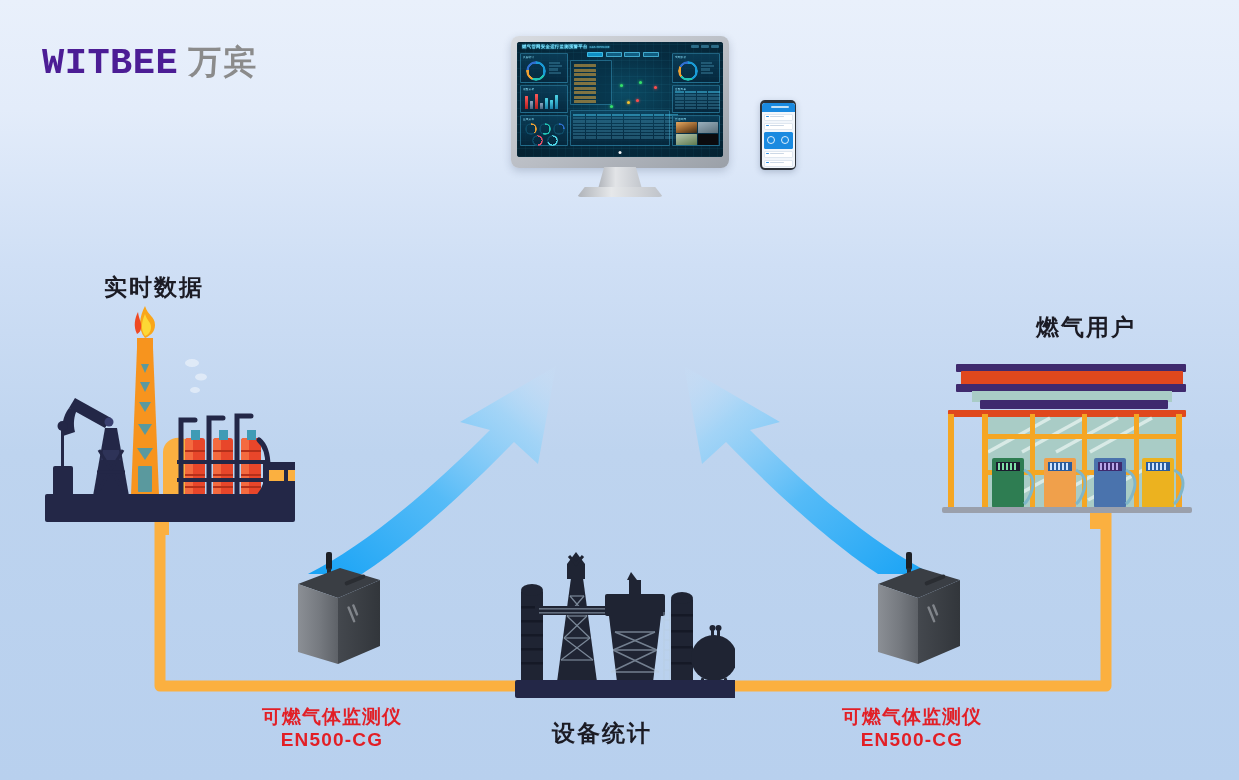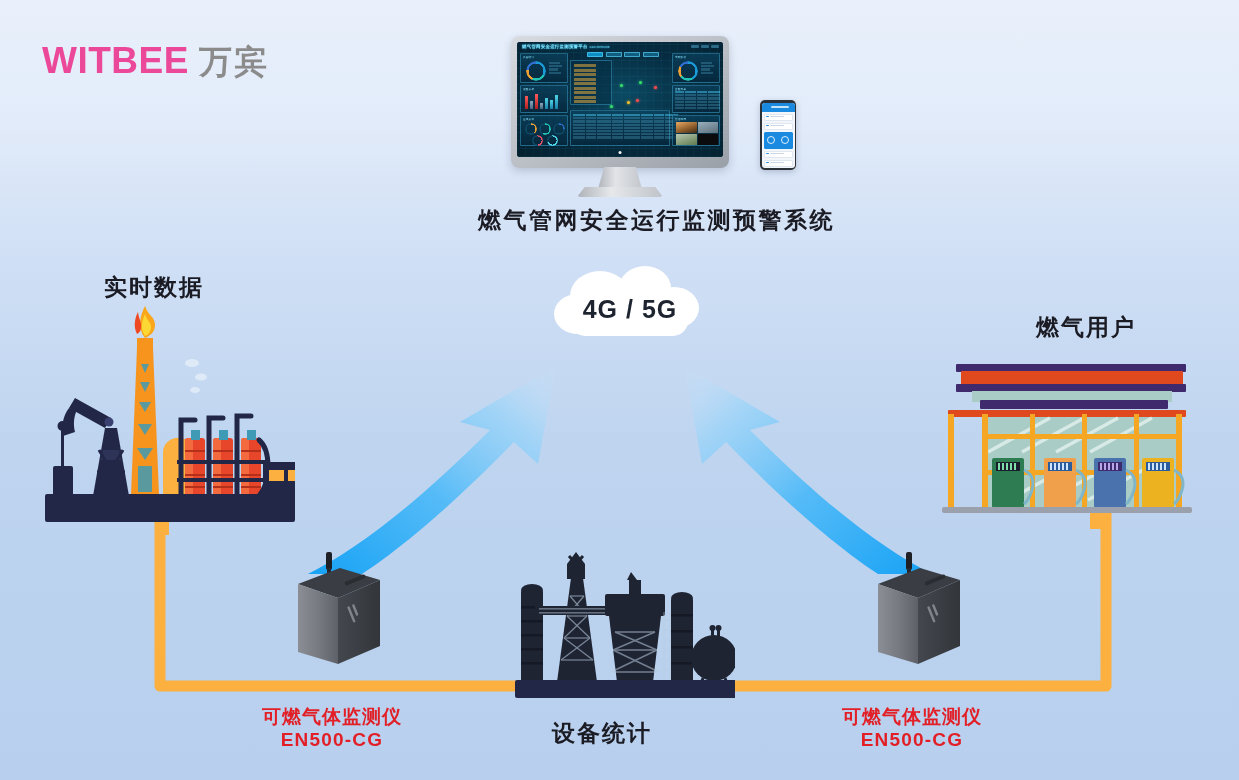--- a/index.html
+++ b/index.html
@@ -8,22 +8,22 @@
     font-family:"Liberation Sans","DejaVu Sans",sans-serif;
     background: linear-gradient(to bottom, #e9f0fb 0%, #e3ecfa 14%, #cfdff5 34%, #bed4ef 58%, #b8d0ee 100%);
     position:relative;
   }
   .stage { position:absolute; inset:0; }
   .abs { position:absolute; }
 
   
   #logo { left:42px; top:40px; display:flex; align-items:baseline; gap:10px; }
   #logo .en {
-    font-size:37px; font-weight:bold; color:#ec4899; letter-spacing:0.5px;
-    font-family:Liberation Sans, sans-serif;
+    font-size:37px; font-weight:bold; color:#4c1d95; letter-spacing:0.5px;
+    font-family:Liberation Mono, monospace;
   }
   #logo .cn {
     font-size:33px; font-weight:bold; color:#8b8b8b; letter-spacing:2px;
     font-family:"DejaVu Sans",sans-serif;
   }
 
   
   .cn-label {
     font-family:"DejaVu Sans",sans-serif; font-weight:bold;
     color:#1b1b24; white-space:nowrap;
@@ -444,21 +444,20 @@
               <u></u>
             </div>
         </div>
         <div class="ph-card"></div>
         <div class="ph-card"></div>
 
       </div>
     </div>
   </div>
 
-  <div id="label-system" class="abs cn-label">燃气管网安全运行监测预警系统</div>
 
   <svg id="arrow-left" class="abs" viewBox="0 0 340 245">
     <defs>
       <linearGradient id="agL" x1="0" y1="1" x2="1" y2="0">
         <stop offset="0%" stop-color="#16a2f5" stop-opacity="1"></stop>
         <stop offset="45%" stop-color="#4cb9f8" stop-opacity=".92"></stop>
         <stop offset="78%" stop-color="#8fd3fb" stop-opacity=".6"></stop>
         <stop offset="100%" stop-color="#cfe8fd" stop-opacity=".05"></stop>
       </linearGradient>
     </defs>
@@ -472,32 +471,20 @@
         <stop offset="0%" stop-color="#16a2f5" stop-opacity="1"></stop>
         <stop offset="45%" stop-color="#4cb9f8" stop-opacity=".92"></stop>
         <stop offset="78%" stop-color="#8fd3fb" stop-opacity=".6"></stop>
         <stop offset="100%" stop-color="#cfe8fd" stop-opacity=".05"></stop>
       </linearGradient>
     </defs>
     <path d="M332 244 C 280 218, 220 170, 150 100 L 180 92 L 84 36 L 102 134 L 126 112
              C 190 178, 244 222, 278 244 Z" fill="url(#agR)"></path>
   </svg>
 
-  <div id="cloud" class="abs">
-    <svg class="cloud-svg" viewBox="0 0 164 84">
-      <g fill="#ffffff">
-        <ellipse cx="52" cy="34" rx="30" ry="25"></ellipse>
-        <ellipse cx="97" cy="26" rx="26" ry="22"></ellipse>
-        <ellipse cx="126" cy="46" rx="25" ry="21"></ellipse>
-        <ellipse cx="30" cy="52" rx="24" ry="20"></ellipse>
-        <rect x="22" y="44" width="118" height="30" rx="15"></rect>
-      </g>
-    </svg>
-    <div class="cloud-text">4G / 5G</div>
-  </div>
 
   <div id="label-extract" class="abs cn-label">实时数据</div>
 
   <svg id="rig" class="abs" viewBox="0 0 250 235">
 
     <g fill="#ffffff" opacity=".45">
       <ellipse cx="147" cy="63" rx="7" ry="4"></ellipse>
       <ellipse cx="156" cy="77" rx="6" ry="3.5"></ellipse>
       <ellipse cx="150" cy="90" rx="5" ry="3"></ellipse>
     </g>

